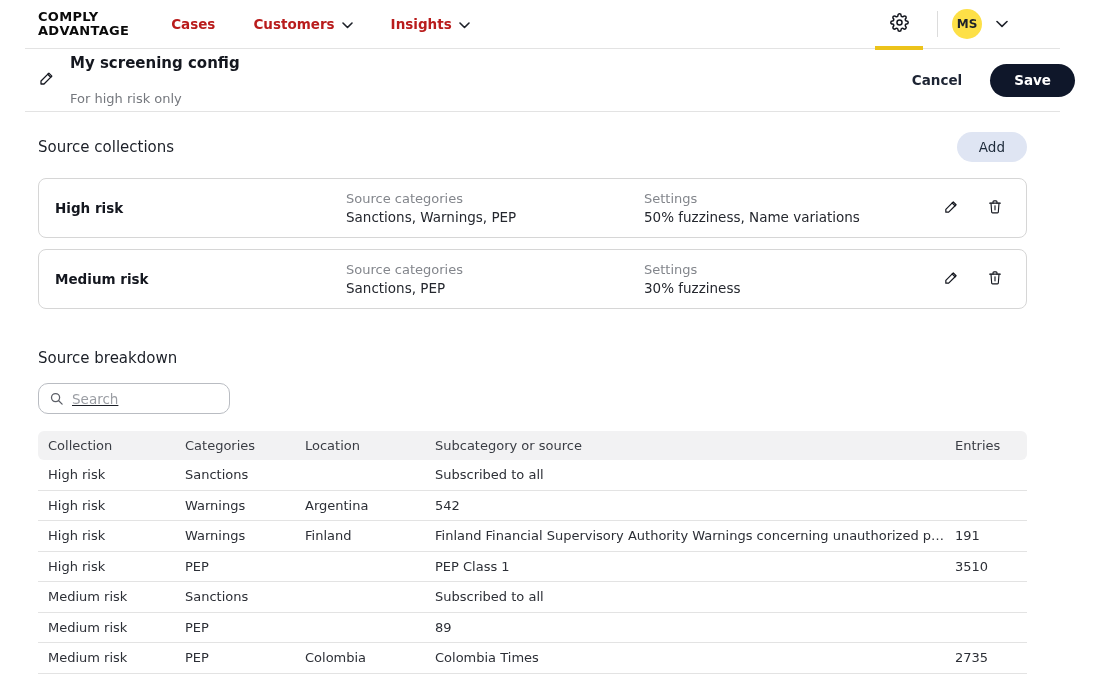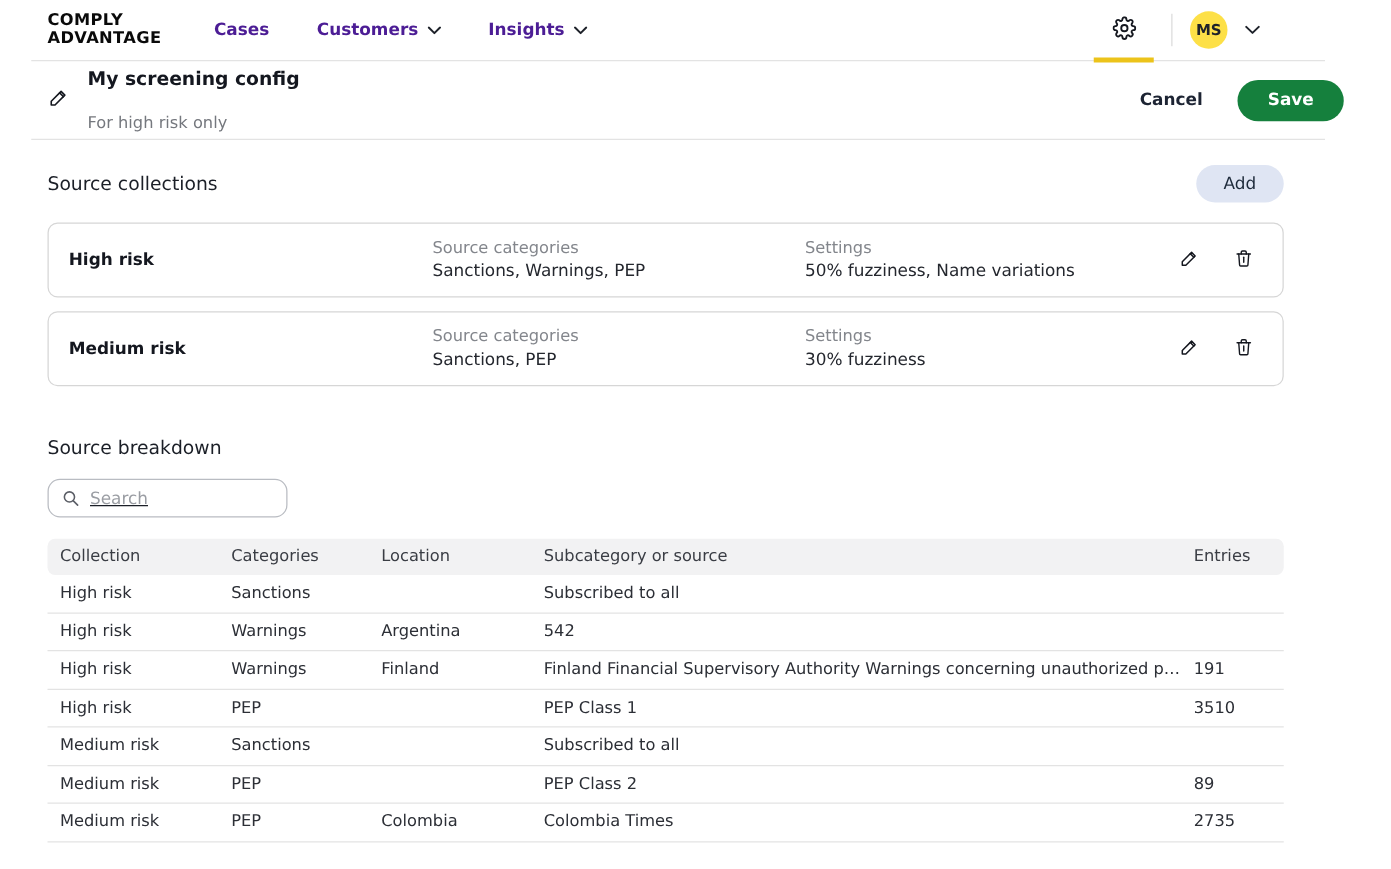--- a/index.html
+++ b/index.html
@@ -3,37 +3,37 @@
 <meta charset="utf-8">
 <style>
   * { margin:0; padding:0; box-sizing:border-box; }
   html,body { width:1113px; height:695px; background:#fff; overflow:hidden;
     font-family:"DejaVu Sans","Liberation Sans",sans-serif; color:#1b1f27; }
 
   
   .nav { height:48px; display:flex; align-items:center; padding:0 57px 0 38px; position:relative; }
   .logo { font-weight:800; font-size:13px; line-height:1.05; letter-spacing:.3px; color:#0a0a0a; cursor:pointer; }
   .nav-items { display:flex; align-items:center; gap:38px; margin-left:42px; }
-  .nav-item { display:flex; align-items:center; gap:7px; font-size:13.5px; font-weight:600; color:#4c1d95; cursor:pointer; }
+  .nav-item { display:flex; align-items:center; gap:7px; font-size:13.5px; font-weight:600; color:#b91c1c; cursor:pointer; }
   .nav-right { margin-left:auto; display:flex; align-items:center; gap:14px; padding-right:48px; }
   .gear-wrap { position:relative; width:48px; display:flex; justify-content:center; cursor:pointer; }
   .gear-accent { position:absolute; left:0; bottom:-14px; width:48px; height:4px; }
   .nav-divider { width:1px; height:26px; background:#dcdcdc; }
   .avatar { width:30px; height:30px; border-radius:50%; background:#fde047; display:flex; align-items:center; justify-content:center;
     font-size:12px; font-weight:700; color:#1e222a; cursor:pointer; }
   .sep { border:none; border-top:1px solid #e3e3e3; margin-left:25px; width:1035px; }
 
   
   .titlebar { height:62px; display:flex; align-items:center; padding:0 38px; }
   .title-pencil { margin-right:14px; display:flex; align-items:flex-start; padding-top:2px; }
   .title-text .title { font-size:15px; font-weight:600; color:#14171f; }
   .title-text .subtitle { font-size:13px; color:#75787e; margin-top:19px; }
   .title-actions { margin-left:auto; display:flex; align-items:center; gap:28px; }
   .btn-cancel { background:none; border:none; font-family:inherit; font-size:13.5px; font-weight:700; color:#1d2433; cursor:pointer; }
-  .btn-save { background:#15803d; color:#fff; border:none; font-family:inherit; font-size:13.5px; font-weight:700;
+  .btn-save { background:#0f172a; color:#fff; border:none; font-family:inherit; font-size:13.5px; font-weight:700;
     border-radius:17px; height:33px; padding:0 24px; cursor:pointer; }
 
   
   .section-head { display:flex; align-items:center; padding:0 38px; margin-top:20px; }
   .section-title { font-size:15px; color:#1b1f27; }
   .btn-add { margin-left:auto; margin-right:48px; background:#dfe5f3; color:#1d2a3a; border:none; font-family:inherit;
     font-size:13.5px; font-weight:400; border-radius:15px; height:30px; padding:0 22px; cursor:pointer; }
 
   .cards { padding:0 48px 0 38px; margin-top:16px; display:flex; flex-direction:column; gap:11px; }
   .card { border:1px solid #d6d6d6; border-radius:8px; height:60px; display:flex; align-items:center; padding:0 18px 0 16px; width:989px; }
@@ -255,21 +255,20 @@
         <div class="t-cell">Medium risk</div>
         <div class="t-cell">Sanctions</div>
         <div class="t-cell"></div>
         <div class="t-cell">Subscribed to all</div>
         <div class="t-cell"></div>
       </div>
       <div class="t-row">
         <div class="t-cell">Medium risk</div>
         <div class="t-cell">PEP</div>
         <div class="t-cell"></div>
-        <div class="t-cell">PEP Class 2</div>
         <div class="t-cell">89</div>
       </div>
       <div class="t-row">
         <div class="t-cell">Medium risk</div>
         <div class="t-cell">PEP</div>
         <div class="t-cell">Colombia</div>
         <div class="t-cell">Colombia Times</div>
         <div class="t-cell">2735</div>
       </div>
     </div>

